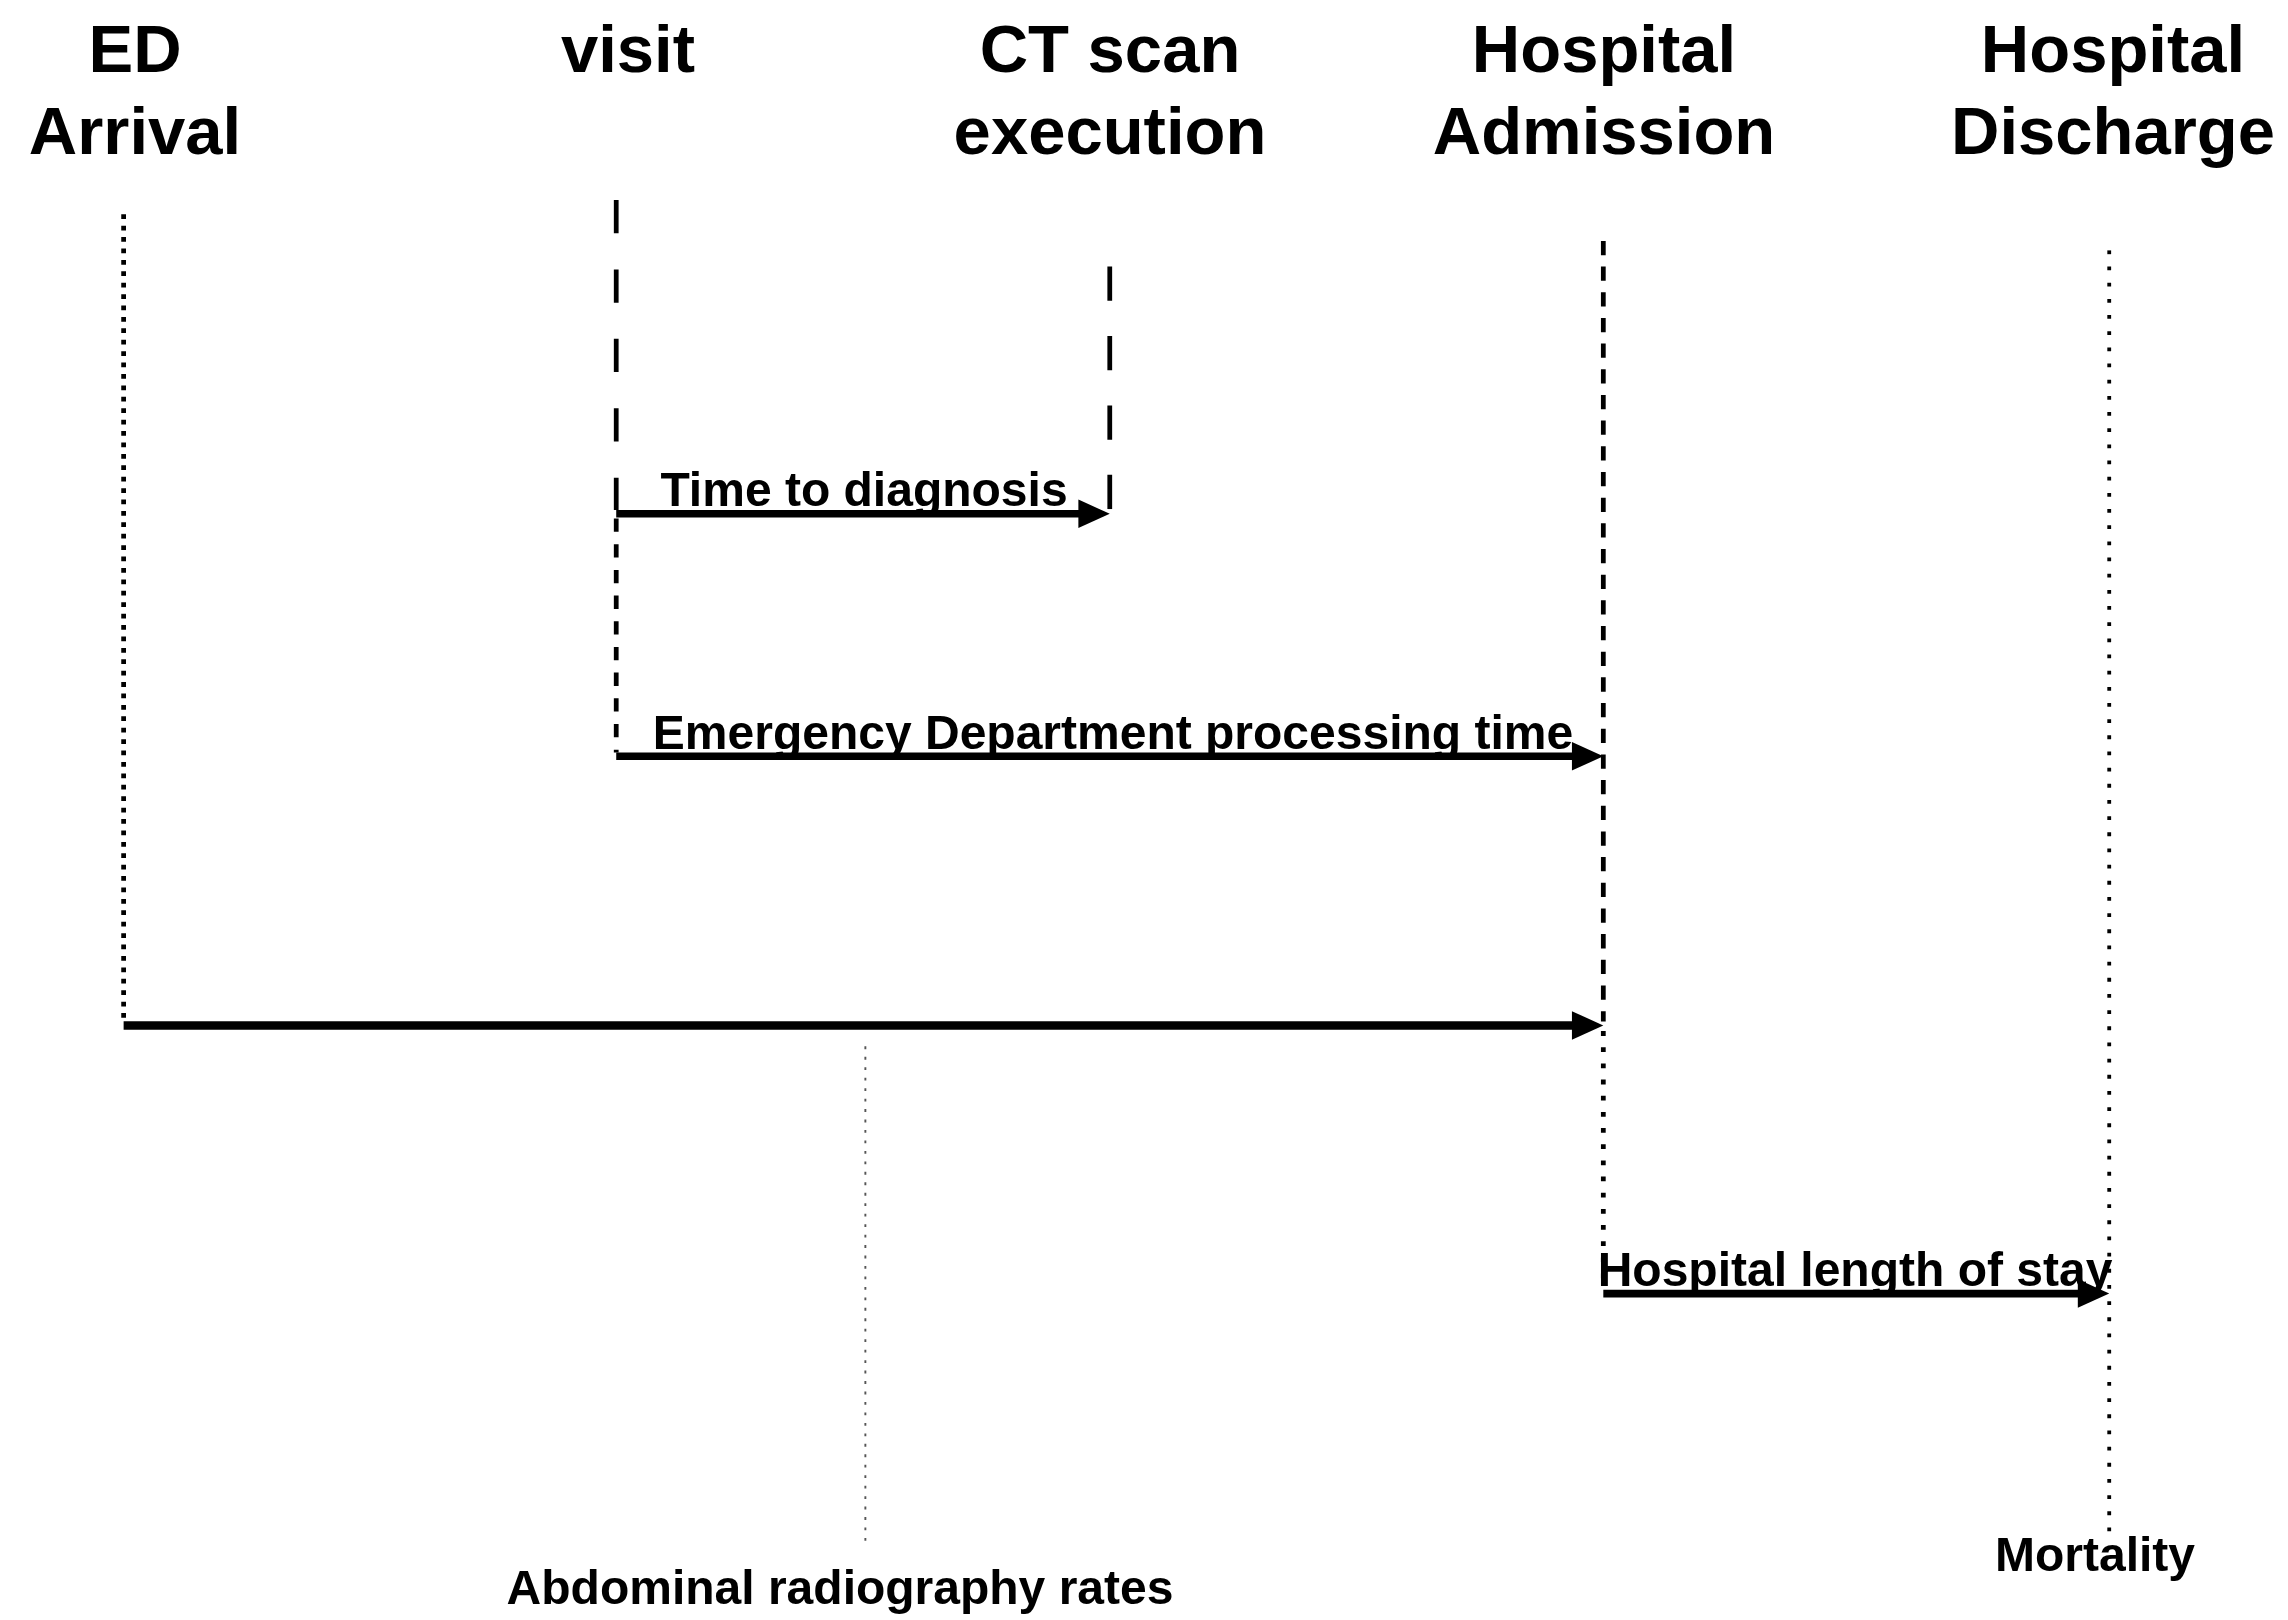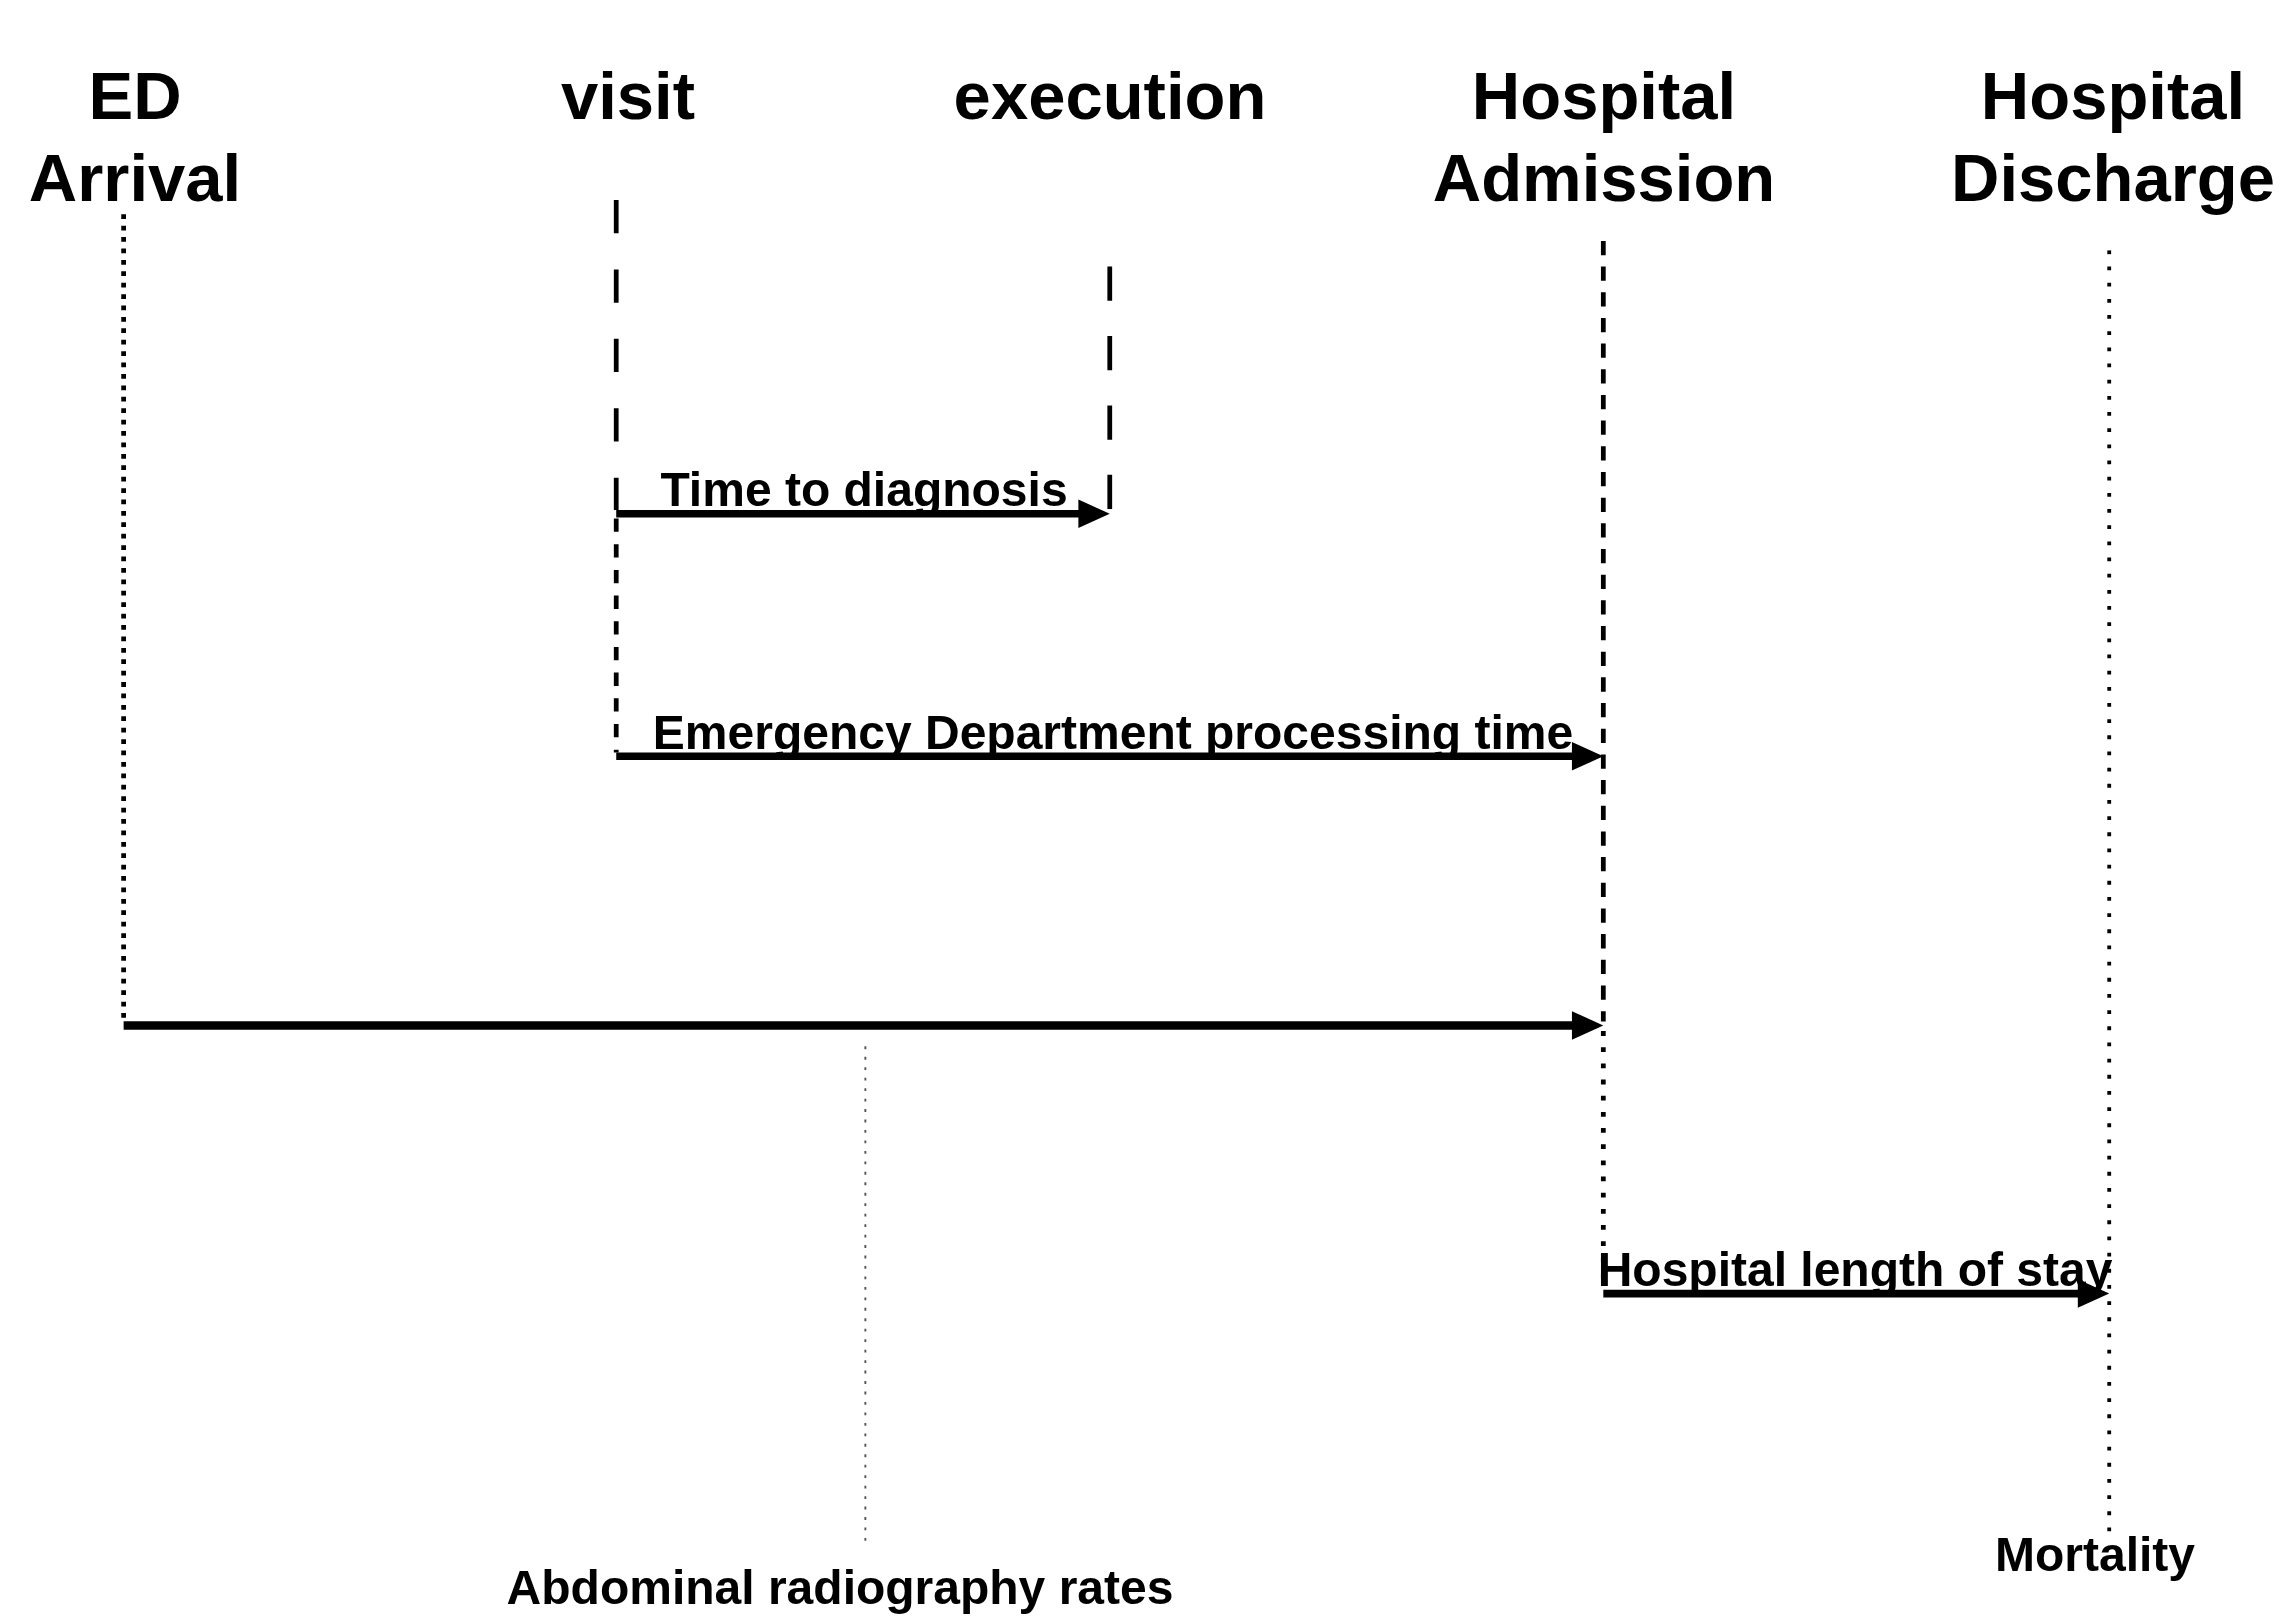--- a/index.html
+++ b/index.html
@@ -24,21 +24,20 @@
   .hdr {
     position: absolute;
     top: 7.6px;
     transform: translateX(-50%);
     text-align: center;
     font-size: 67px;
     font-weight: 700;
     line-height: 82px;
     white-space: nowrap;
     letter-spacing: 0px;
-    margin-top: 47px;
   }
   .alabel {
     position: absolute;
     transform: translateX(-50%);
     font-size: 48px;
     font-weight: 700;
     white-space: nowrap;
   }
 </style>
 </head>
@@ -84,20 +83,21 @@
   </svg>
 
   <div class="hdr" style="left:135px">
     <div>ED</div>
     <div>Arrival</div>
   </div>
   <div class="hdr" style="left:628px">
     <div>visit</div>
   </div>
   <div class="hdr" style="left:1110px">
+    <div>CT scan</div>
     <div>execution</div>
   </div>
   <div class="hdr" style="left:1604px">
     <div>Hospital</div>
     <div>Admission</div>
   </div>
   <div class="hdr" style="left:2113px">
     <div>Hospital</div>
     <div>Discharge</div>
   </div>

